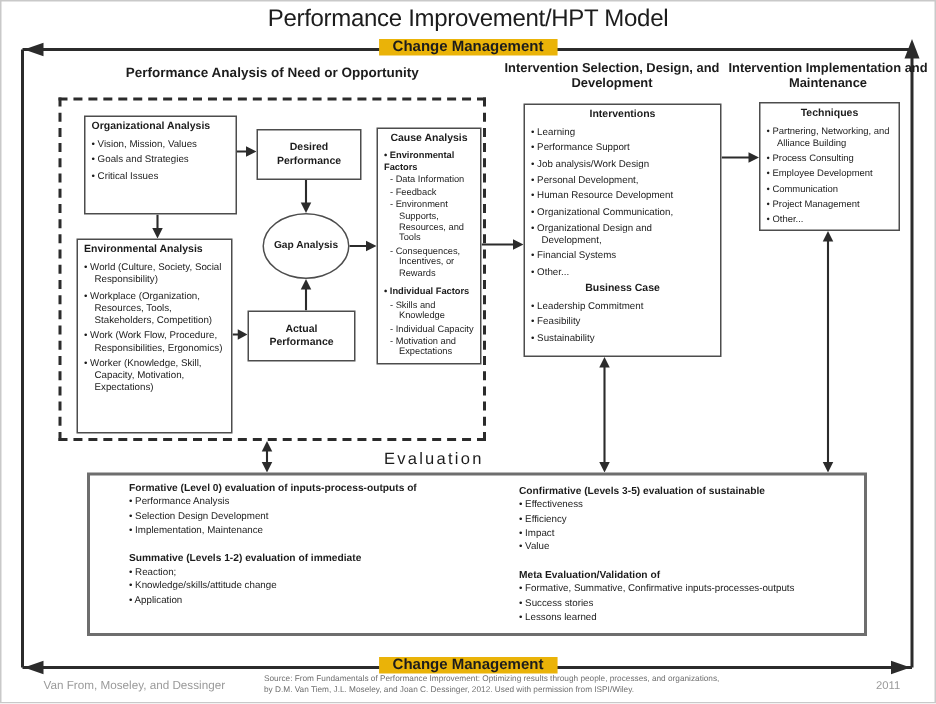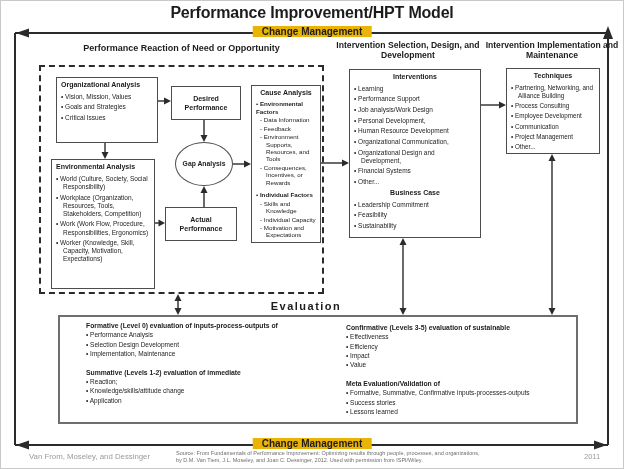--- a/index.html
+++ b/index.html
@@ -3,21 +3,21 @@
 <meta charset="utf-8">
 <style>
   html,body{margin:0;padding:0;background:#fff;}
   .canvas{
     position:relative;width:624px;height:469px;box-sizing:border-box;
     background:#fff;border:1px solid #c9c9c9;overflow:hidden;
     font-family:"Liberation Sans","DejaVu Sans",sans-serif;color:#1c1c1c;
   }
   .abs{position:absolute;box-sizing:border-box;}
   svg.overlay{position:absolute;left:0;top:0;z-index:1;pointer-events:none;}
-  .diagram-title{left:0;top:3px;width:100%;text-align:center;font-size:16px;font-weight:bold;letter-spacing:-0.2px;z-index:3;}
+  .diagram-title{left:0;top:3px;width:100%;text-align:center;font-size:16px;font-weight:normal;letter-spacing:-0.2px;z-index:3;}
   .cm-label{background:#eab308;padding:0 9px;font-size:10px;font-weight:bold;z-index:3;white-space:nowrap;}
   .cm-top{left:50%;top:25px;transform:translateX(-50%);}
   .cm-bottom{left:50%;top:437px;transform:translateX(-50%);}
   .sec-header{font-weight:bold;text-align:center;z-index:3;line-height:1.18;}
   .hdr-pa{left:38px;top:42px;width:285px;font-size:9px;}
   .hdr-isd{left:332px;top:39px;width:150px;font-size:8.6px;}
   .hdr-iim{left:478px;top:39px;width:146px;font-size:8.6px;}
   .dashed-region{left:38px;top:64px;width:285px;height:229px;border:2px dashed #2b2b2b;z-index:1;}
   .box{border:1px solid #4d4d4d;background:#fff;z-index:2;padding:3px 4px;font-size:6.5px;line-height:1.25;}
   .box-title{font-weight:bold;font-size:7px;margin-bottom:3px;}
@@ -31,21 +31,21 @@
     display:flex;align-items:center;justify-content:center;text-align:center;font-weight:bold;font-size:6.8px;line-height:1.3;}
   .cause-box{left:250px;top:84px;width:70px;height:158px;font-size:6.2px;line-height:1.2;}
   .interv-box{left:348px;top:68px;width:132px;height:169px;font-size:6.5px;}
   .tech-box{left:505px;top:67px;width:94px;height:86px;font-size:6.3px;}
   .group-title{font-weight:bold;margin:2px 0 1px 0;}
   .group-title::before{content:"• ";}
   .li{margin-bottom:1px;}
   .bullets .li{padding-left:7px;text-indent:-7px;}
   .dashes .li{padding-left:6px;text-indent:-6px;margin-left:4px;}
   .gapped .li{margin-bottom:2.5px;}
-  .eval-label{left:255px;top:299px;width:100px;text-align:center;font-weight:bold;font-size:11px;letter-spacing:1.5px;background:#fff;z-index:3;}
+  .eval-label{left:255px;top:299px;width:100px;font-weight:normal;font-size:11px;letter-spacing:1.5px;background:#fff;z-index:3;}
   .eval-box{left:57px;top:314px;width:520px;height:109px;border:2px solid #6e6e6e;background:#fff;z-index:2;}
   .eval-col{position:absolute;font-size:6.5px;line-height:1.25;}
   .eval-col-left{left:85px;top:321px;width:235px;z-index:3;}
   .eval-col-right{left:345px;top:323px;width:225px;z-index:3;}
   .eval-title{font-weight:bold;font-size:6.8px;margin-bottom:1px;}
   .eval-block{margin-bottom:11px;}
   .footer-authors{left:28px;top:451px;font-size:7.8px;color:#9a9a9a;z-index:3;}
   .footer-source{left:175px;top:449px;width:310px;font-size:5.5px;line-height:1.3;color:#6e6e6e;z-index:3;}
   .footer-year{left:583px;top:451px;font-size:7.5px;color:#9a9a9a;z-index:3;text-align:center;}
 </style>
@@ -94,21 +94,21 @@
       <polygon points="551,153 547.5,160 554.5,160"></polygon>
       <polygon points="551,314 547.5,307 554.5,307"></polygon>
       <polygon points="177,293 173.5,300 180.5,300"></polygon>
       <polygon points="177,314 173.5,307 180.5,307"></polygon>
     </g>
   </svg>
 
   <div class="abs diagram-title">Performance Improvement/HPT Model</div>
   <div class="abs cm-label cm-top">Change Management</div>
 
-  <div class="abs sec-header hdr-pa">Performance Reaction of Need or Opportunity</div>
+  <div class="abs sec-header hdr-pa">Performance Analysis of Need or Opportunity</div>
   <div class="abs sec-header hdr-iim">Intervention Implementation and Maintenance</div>
   <div class="abs sec-header hdr-isd">Intervention Selection, Design, and Development</div>
 
   <div class="abs dashed-region"></div>
 
   <div class="abs box org-box">
     <div class="box-title">Organizational Analysis</div>
     <div class="bullets gapped">
         <div class="li">• Vision, Mission, Values</div>
         <div class="li">• Goals and Strategies</div>

